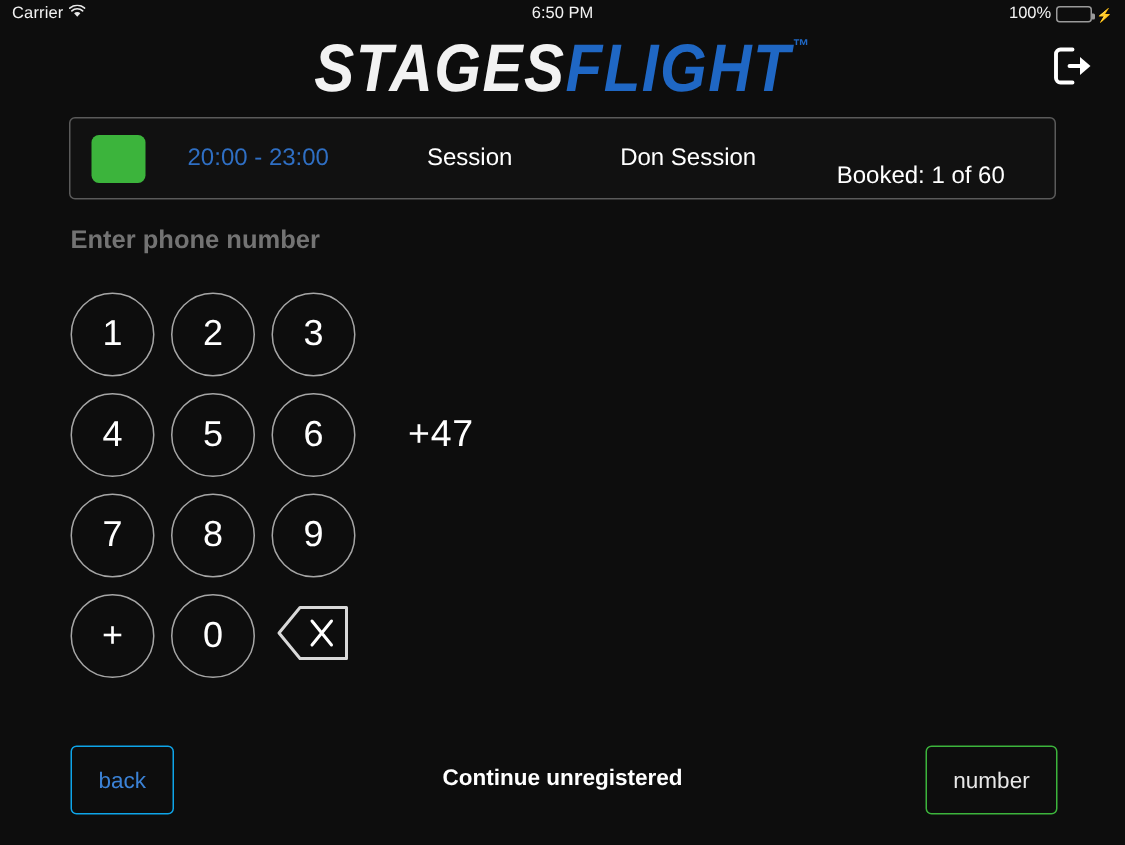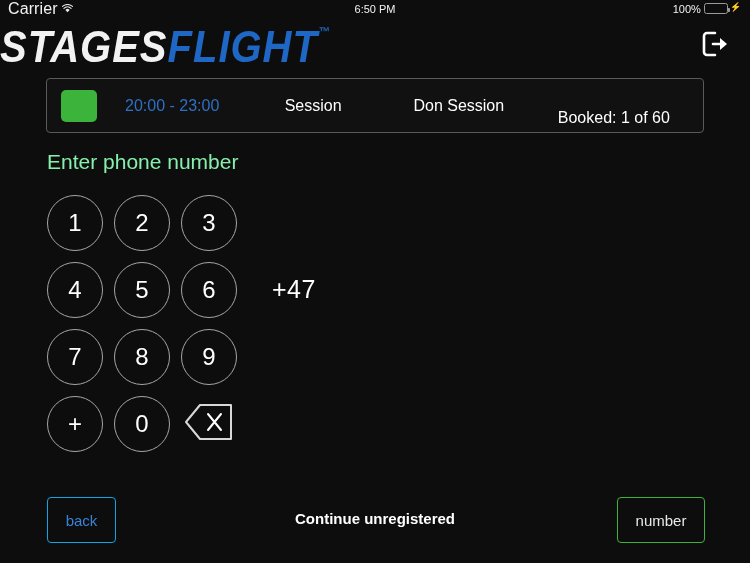--- a/index.html
+++ b/index.html
@@ -27,33 +27,33 @@
     font-size: 11px;
     color: #f2f2f2;
     background: #0d0d0d;
     position: relative;
   }
   #status-left {
     display: flex;
     align-items: center;
     gap: 4px;
   }
-  #status-carrier { font-size: 16px; letter-spacing: .1px; }
+  #status-carrier { font-size: 11px; letter-spacing: .1px; }
   #wifi-icon { display: block; }
   #status-time {
     position: absolute;
     left: 0; right: 0;
     text-align: center;
     font-size: 11px;
     font-weight: 500;
   }
   #status-right {
     margin-left: auto;
     display: flex;
-    align-items: flex-start;
+    align-items: flex-end;
     gap: 3px;
     font-size: 11px;
   }
   #battery-shell {
     width: 24px;
     height: 11px;
     border: 1px solid #9a9a9a;
     border-radius: 2.5px;
     padding: 1px;
     position: relative;
@@ -75,20 +75,21 @@
     border-radius: 1px;
   }
   #charging-icon { font-size: 9px; color: #d8d8d8; line-height: 1; }
 
   
   #header {
     height: 56px;
     position: relative;
     display: flex;
     align-items: center;
+    justify-content: center;
   }
   #logo {
     font-size: 40px;
     font-weight: bold;
     font-style: italic;
     letter-spacing: 1px;
     line-height: 1;
     display: flex;
     align-items: flex-start;
     font-family: "Liberation Sans", sans-serif;
@@ -148,23 +149,23 @@
   #session-time { color: #2f6fc4; width: 160px; text-align: center; }
   #session-type { width: 140px; }
   #session-host  { width: 170px; }
   #session-booked{ width: 160px; margin-top: 24px; }
 
   
   #prompt-title {
     position: absolute;
     left: 47px;
     top: 150px;
-    font-size: 21px;
-    color: #86efac;
-    font-weight: 400;
+    font-size: 17px;
+    color: #737373;
+    font-weight: 700;
   }
 
   
   #keypad {
     position: absolute;
     left: 47px;
     top: 195px;
     display: grid;
     grid-template-columns: repeat(3, 67px);
     grid-template-rows: repeat(4, 67px);

